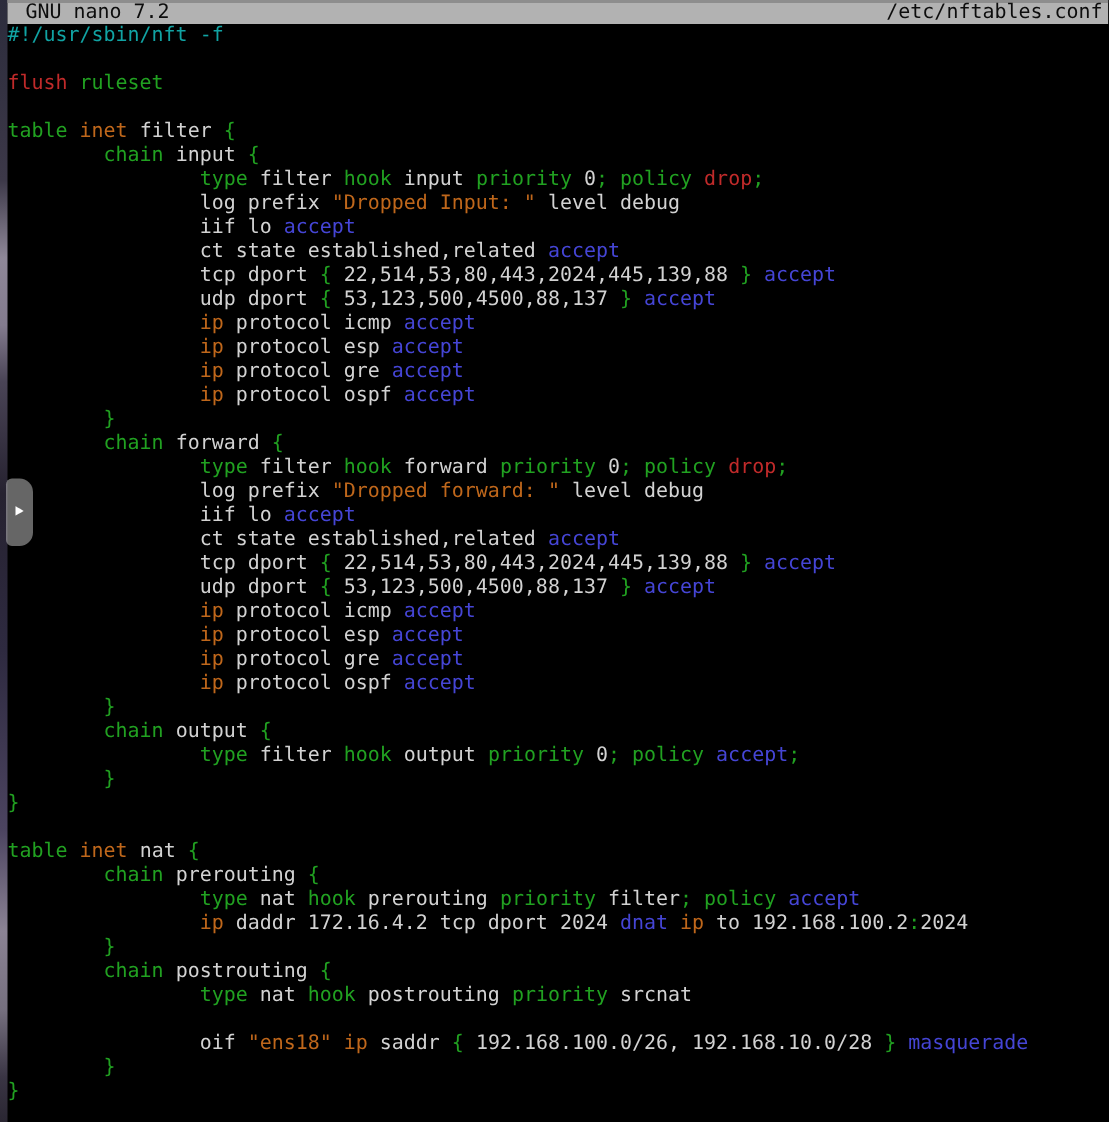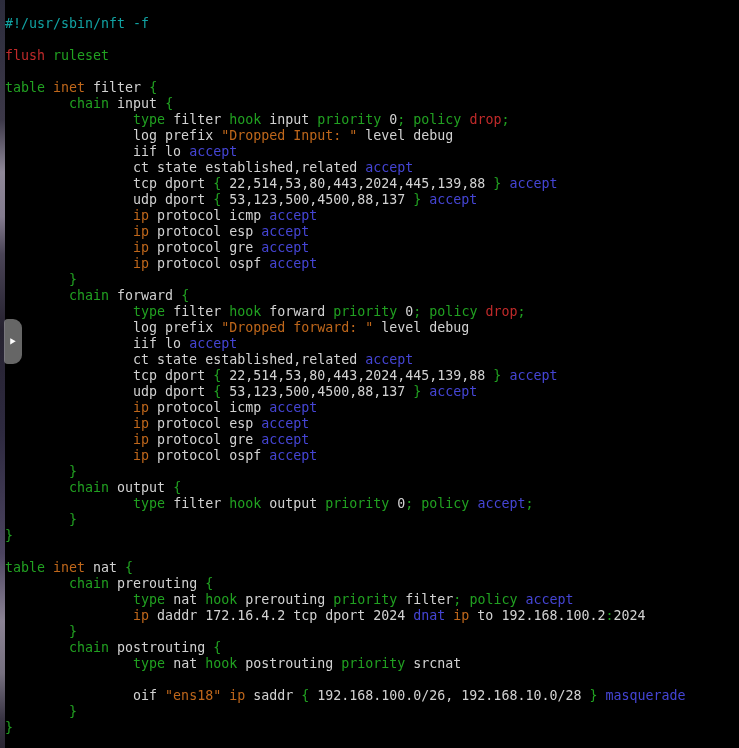--- a/index.html
+++ b/index.html
@@ -62,19 +62,23 @@
     line-height: 9px;
     transform: scaleY(1.15);
   }
 </style>
 </head>
 <body>
 
 <div id="screen" style="background: rgb(0, 0, 0);">
   <div id="wallpaper-strip"></div>
 
+  <div id="titlebar" style="background: rgb(178, 178, 178); color: rgb(13, 13, 13);">
+    <span class="app">GNU nano 7.2</span>
+    <span class="file">/etc/nftables.conf</span>
+  </div>
 
   <div id="editor"><div class="line"><span style="color: rgb(17, 163, 163);">#!/usr/sbin/nft -f</span></div><div class="line"></div><div class="line"><span style="color: rgb(192, 42, 42);">flush</span><span style="color: rgb(210, 210, 210);"> </span><span style="color: rgb(33, 161, 33);">ruleset</span></div><div class="line"></div><div class="line"><span style="color: rgb(33, 161, 33);">table</span><span style="color: rgb(210, 210, 210);"> </span><span style="color: rgb(191, 103, 27);">inet</span><span style="color: rgb(210, 210, 210);"> filter </span><span style="color: rgb(33, 161, 33);">{</span></div><div class="line"><span style="color: rgb(210, 210, 210);">        </span><span style="color: rgb(33, 161, 33);">chain</span><span style="color: rgb(210, 210, 210);"> input </span><span style="color: rgb(33, 161, 33);">{</span></div><div class="line"><span style="color: rgb(210, 210, 210);">                </span><span style="color: rgb(33, 161, 33);">type</span><span style="color: rgb(210, 210, 210);"> filter </span><span style="color: rgb(33, 161, 33);">hook</span><span style="color: rgb(210, 210, 210);"> input </span><span style="color: rgb(33, 161, 33);">priority</span><span style="color: rgb(210, 210, 210);"> 0</span><span style="color: rgb(33, 161, 33);">;</span><span style="color: rgb(210, 210, 210);"> </span><span style="color: rgb(33, 161, 33);">policy</span><span style="color: rgb(210, 210, 210);"> </span><span style="color: rgb(192, 42, 42);">drop</span><span style="color: rgb(33, 161, 33);">;</span></div><div class="line"><span style="color: rgb(210, 210, 210);">                log prefix </span><span style="color: rgb(191, 103, 27);">"Dropped Input: "</span><span style="color: rgb(210, 210, 210);"> level debug</span></div><div class="line"><span style="color: rgb(210, 210, 210);">                iif lo </span><span style="color: rgb(69, 69, 213);">accept</span></div><div class="line"><span style="color: rgb(210, 210, 210);">                ct state established,related </span><span style="color: rgb(69, 69, 213);">accept</span></div><div class="line"><span style="color: rgb(210, 210, 210);">                tcp dport </span><span style="color: rgb(33, 161, 33);">{</span><span style="color: rgb(210, 210, 210);"> 22,514,53,80,443,2024,445,139,88 </span><span style="color: rgb(33, 161, 33);">}</span><span style="color: rgb(210, 210, 210);"> </span><span style="color: rgb(69, 69, 213);">accept</span></div><div class="line"><span style="color: rgb(210, 210, 210);">                udp dport </span><span style="color: rgb(33, 161, 33);">{</span><span style="color: rgb(210, 210, 210);"> 53,123,500,4500,88,137 </span><span style="color: rgb(33, 161, 33);">}</span><span style="color: rgb(210, 210, 210);"> </span><span style="color: rgb(69, 69, 213);">accept</span></div><div class="line"><span style="color: rgb(210, 210, 210);">                </span><span style="color: rgb(191, 103, 27);">ip</span><span style="color: rgb(210, 210, 210);"> protocol icmp </span><span style="color: rgb(69, 69, 213);">accept</span></div><div class="line"><span style="color: rgb(210, 210, 210);">                </span><span style="color: rgb(191, 103, 27);">ip</span><span style="color: rgb(210, 210, 210);"> protocol esp </span><span style="color: rgb(69, 69, 213);">accept</span></div><div class="line"><span style="color: rgb(210, 210, 210);">                </span><span style="color: rgb(191, 103, 27);">ip</span><span style="color: rgb(210, 210, 210);"> protocol gre </span><span style="color: rgb(69, 69, 213);">accept</span></div><div class="line"><span style="color: rgb(210, 210, 210);">                </span><span style="color: rgb(191, 103, 27);">ip</span><span style="color: rgb(210, 210, 210);"> protocol ospf </span><span style="color: rgb(69, 69, 213);">accept</span></div><div class="line"><span style="color: rgb(210, 210, 210);">        </span><span style="color: rgb(33, 161, 33);">}</span></div><div class="line"><span style="color: rgb(210, 210, 210);">        </span><span style="color: rgb(33, 161, 33);">chain</span><span style="color: rgb(210, 210, 210);"> forward </span><span style="color: rgb(33, 161, 33);">{</span></div><div class="line"><span style="color: rgb(210, 210, 210);">                </span><span style="color: rgb(33, 161, 33);">type</span><span style="color: rgb(210, 210, 210);"> filter </span><span style="color: rgb(33, 161, 33);">hook</span><span style="color: rgb(210, 210, 210);"> forward </span><span style="color: rgb(33, 161, 33);">priority</span><span style="color: rgb(210, 210, 210);"> 0</span><span style="color: rgb(33, 161, 33);">;</span><span style="color: rgb(210, 210, 210);"> </span><span style="color: rgb(33, 161, 33);">policy</span><span style="color: rgb(210, 210, 210);"> </span><span style="color: rgb(192, 42, 42);">drop</span><span style="color: rgb(33, 161, 33);">;</span></div><div class="line"><span style="color: rgb(210, 210, 210);">                log prefix </span><span style="color: rgb(191, 103, 27);">"Dropped forward: "</span><span style="color: rgb(210, 210, 210);"> level debug</span></div><div class="line"><span style="color: rgb(210, 210, 210);">                iif lo </span><span style="color: rgb(69, 69, 213);">accept</span></div><div class="line"><span style="color: rgb(210, 210, 210);">                ct state established,related </span><span style="color: rgb(69, 69, 213);">accept</span></div><div class="line"><span style="color: rgb(210, 210, 210);">                tcp dport </span><span style="color: rgb(33, 161, 33);">{</span><span style="color: rgb(210, 210, 210);"> 22,514,53,80,443,2024,445,139,88 </span><span style="color: rgb(33, 161, 33);">}</span><span style="color: rgb(210, 210, 210);"> </span><span style="color: rgb(69, 69, 213);">accept</span></div><div class="line"><span style="color: rgb(210, 210, 210);">                udp dport </span><span style="color: rgb(33, 161, 33);">{</span><span style="color: rgb(210, 210, 210);"> 53,123,500,4500,88,137 </span><span style="color: rgb(33, 161, 33);">}</span><span style="color: rgb(210, 210, 210);"> </span><span style="color: rgb(69, 69, 213);">accept</span></div><div class="line"><span style="color: rgb(210, 210, 210);">                </span><span style="color: rgb(191, 103, 27);">ip</span><span style="color: rgb(210, 210, 210);"> protocol icmp </span><span style="color: rgb(69, 69, 213);">accept</span></div><div class="line"><span style="color: rgb(210, 210, 210);">                </span><span style="color: rgb(191, 103, 27);">ip</span><span style="color: rgb(210, 210, 210);"> protocol esp </span><span style="color: rgb(69, 69, 213);">accept</span></div><div class="line"><span style="color: rgb(210, 210, 210);">                </span><span style="color: rgb(191, 103, 27);">ip</span><span style="color: rgb(210, 210, 210);"> protocol gre </span><span style="color: rgb(69, 69, 213);">accept</span></div><div class="line"><span style="color: rgb(210, 210, 210);">                </span><span style="color: rgb(191, 103, 27);">ip</span><span style="color: rgb(210, 210, 210);"> protocol ospf </span><span style="color: rgb(69, 69, 213);">accept</span></div><div class="line"><span style="color: rgb(210, 210, 210);">        </span><span style="color: rgb(33, 161, 33);">}</span></div><div class="line"><span style="color: rgb(210, 210, 210);">        </span><span style="color: rgb(33, 161, 33);">chain</span><span style="color: rgb(210, 210, 210);"> output </span><span style="color: rgb(33, 161, 33);">{</span></div><div class="line"><span style="color: rgb(210, 210, 210);">                </span><span style="color: rgb(33, 161, 33);">type</span><span style="color: rgb(210, 210, 210);"> filter </span><span style="color: rgb(33, 161, 33);">hook</span><span style="color: rgb(210, 210, 210);"> output </span><span style="color: rgb(33, 161, 33);">priority</span><span style="color: rgb(210, 210, 210);"> 0</span><span style="color: rgb(33, 161, 33);">;</span><span style="color: rgb(210, 210, 210);"> </span><span style="color: rgb(33, 161, 33);">policy</span><span style="color: rgb(210, 210, 210);"> </span><span style="color: rgb(69, 69, 213);">accept</span><span style="color: rgb(33, 161, 33);">;</span></div><div class="line"><span style="color: rgb(210, 210, 210);">        </span><span style="color: rgb(33, 161, 33);">}</span></div><div class="line"><span style="color: rgb(33, 161, 33);">}</span></div><div class="line"></div><div class="line"><span style="color: rgb(33, 161, 33);">table</span><span style="color: rgb(210, 210, 210);"> </span><span style="color: rgb(191, 103, 27);">inet</span><span style="color: rgb(210, 210, 210);"> nat </span><span style="color: rgb(33, 161, 33);">{</span></div><div class="line"><span style="color: rgb(210, 210, 210);">        </span><span style="color: rgb(33, 161, 33);">chain</span><span style="color: rgb(210, 210, 210);"> prerouting </span><span style="color: rgb(33, 161, 33);">{</span></div><div class="line"><span style="color: rgb(210, 210, 210);">                </span><span style="color: rgb(33, 161, 33);">type</span><span style="color: rgb(210, 210, 210);"> nat </span><span style="color: rgb(33, 161, 33);">hook</span><span style="color: rgb(210, 210, 210);"> prerouting </span><span style="color: rgb(33, 161, 33);">priority</span><span style="color: rgb(210, 210, 210);"> filter</span><span style="color: rgb(33, 161, 33);">;</span><span style="color: rgb(210, 210, 210);"> </span><span style="color: rgb(33, 161, 33);">policy</span><span style="color: rgb(210, 210, 210);"> </span><span style="color: rgb(69, 69, 213);">accept</span></div><div class="line"><span style="color: rgb(210, 210, 210);">                </span><span style="color: rgb(191, 103, 27);">ip</span><span style="color: rgb(210, 210, 210);"> daddr 172.16.4.2 tcp dport 2024 </span><span style="color: rgb(69, 69, 213);">dnat</span><span style="color: rgb(210, 210, 210);"> </span><span style="color: rgb(191, 103, 27);">ip</span><span style="color: rgb(210, 210, 210);"> to 192.168.100.2</span><span style="color: rgb(33, 161, 33);">:</span><span style="color: rgb(210, 210, 210);">2024</span></div><div class="line"><span style="color: rgb(210, 210, 210);">        </span><span style="color: rgb(33, 161, 33);">}</span></div><div class="line"><span style="color: rgb(210, 210, 210);">        </span><span style="color: rgb(33, 161, 33);">chain</span><span style="color: rgb(210, 210, 210);"> postrouting </span><span style="color: rgb(33, 161, 33);">{</span></div><div class="line"><span style="color: rgb(210, 210, 210);">                </span><span style="color: rgb(33, 161, 33);">type</span><span style="color: rgb(210, 210, 210);"> nat </span><span style="color: rgb(33, 161, 33);">hook</span><span style="color: rgb(210, 210, 210);"> postrouting </span><span style="color: rgb(33, 161, 33);">priority</span><span style="color: rgb(210, 210, 210);"> srcnat</span></div><div class="line"></div><div class="line"><span style="color: rgb(210, 210, 210);">                oif </span><span style="color: rgb(191, 103, 27);">"ens18"</span><span style="color: rgb(210, 210, 210);"> </span><span style="color: rgb(191, 103, 27);">ip</span><span style="color: rgb(210, 210, 210);"> saddr </span><span style="color: rgb(33, 161, 33);">{</span><span style="color: rgb(210, 210, 210);"> 192.168.100.0/26, 192.168.10.0/28 </span><span style="color: rgb(33, 161, 33);">}</span><span style="color: rgb(210, 210, 210);"> </span><span style="color: rgb(69, 69, 213);">masquerade</span></div><div class="line"><span style="color: rgb(210, 210, 210);">        </span><span style="color: rgb(33, 161, 33);">}</span></div><div class="line"><span style="color: rgb(33, 161, 33);">}</span></div></div>
 
   <div id="side-handle">
     <span class="arrow">▶</span>
   </div>
 </div>
 
 </body></html>

